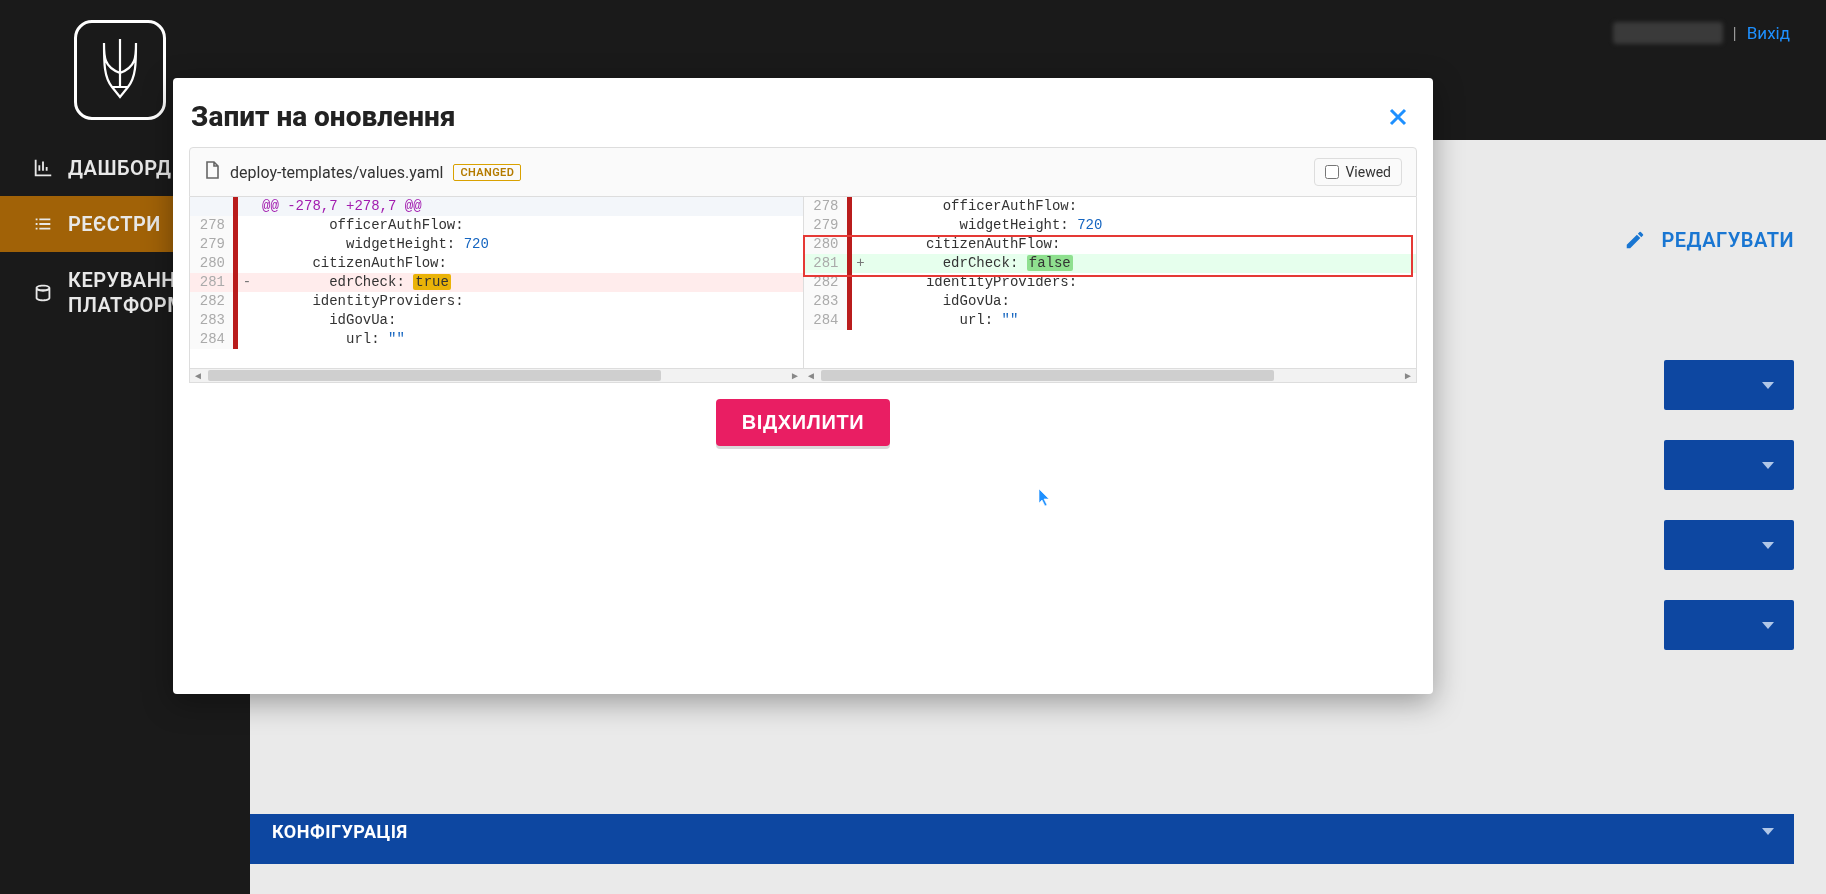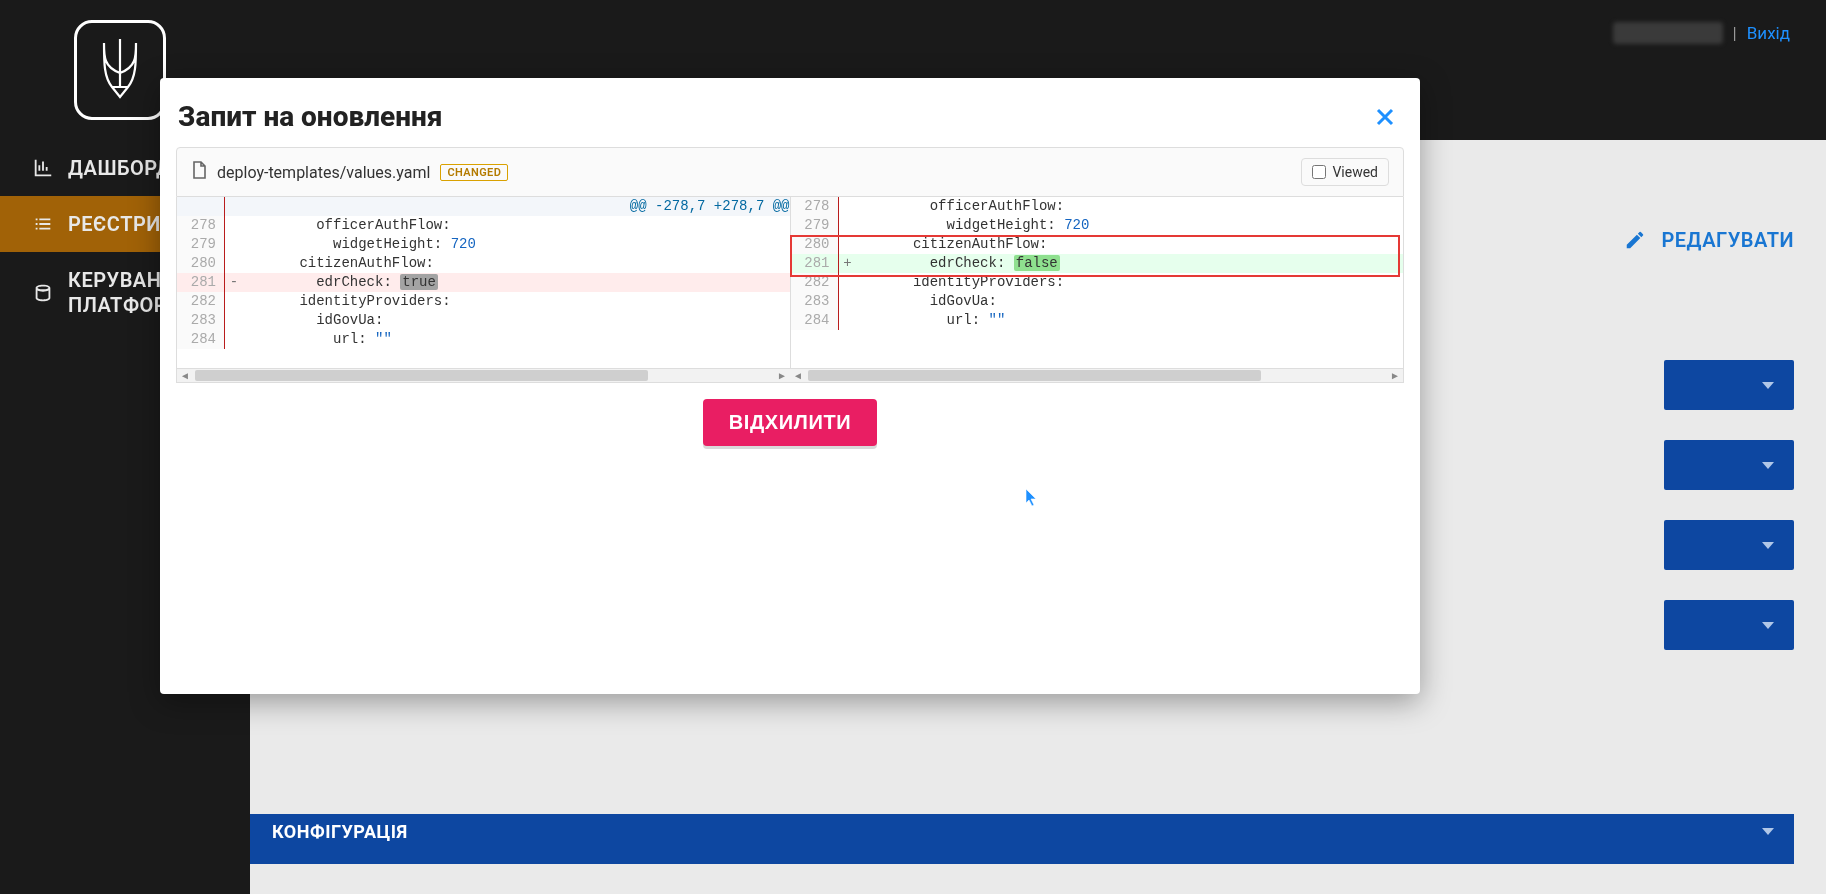--- a/index.html
+++ b/index.html
@@ -28,44 +28,44 @@
   .maincontent { position: absolute; left: 250px; right: 0; top: 140px; bottom: 0; background: #eaeaea; }
   .editbar { position: absolute; top: 88px; right: 32px; display: flex; align-items: center; gap: 16px; color: #1976d2; font-size: 20px; font-weight: 600; letter-spacing: 0.5px; cursor: pointer; }
   .editbar svg { width: 22px; height: 22px; fill: #1976d2; }
   .accordions { position: absolute; top: 220px; left: 0px; right: 32px; display: flex; flex-direction: column; gap: 30px; align-items: flex-end; }
   .acc { width: 130px; height: 50px; background: #0d47a1; border-radius: 2px; display: flex; align-items: center; justify-content: flex-end; padding-right: 20px; cursor: pointer; }
   .acc .caret { width: 0; height: 0; border-left: 6px solid transparent; border-right: 6px solid transparent; border-top: 7px solid #b0c7e8; }
   .configrow { position: absolute; bottom: 30px; left: 0; right: 32px; height: 50px; background: #0d47a1; color: #fff; display: flex; align-items: center; padding: 0 20px 16px 22px; font-weight: 700; letter-spacing: 0.5px; font-size: 18px; cursor: pointer; }
   .configrow .caret { margin-left: auto; width: 0; height: 0; border-left: 6px solid transparent; border-right: 6px solid transparent; border-top: 7px solid #b0c7e8; }
 
   
-  .modal { position: absolute; top: 78px; left: 160px; width: 1260px; height: 616px; background: #fff; border-radius: 4px; box-shadow: 0 8px 30px rgba(0,0,0,0.35); display: flex; flex-direction: column; padding: 18px 16px 20px 16px; }
+  .modal { position: absolute; top: 78px; left: 173px; width: 1260px; height: 616px; background: #fff; border-radius: 4px; box-shadow: 0 8px 30px rgba(0,0,0,0.35); display: flex; flex-direction: column; padding: 18px 16px 20px 16px; }
   .modal-head { display: flex; align-items: center; justify-content: space-between; padding: 4px 6px 14px 2px; }
   .modal-title { font-size: 28px; font-weight: 800; color: #222; }
   .modal-close { cursor: pointer; width: 26px; height: 26px; display:flex; align-items:center; justify-content:center; }
   .modal-close svg { width: 20px; height: 20px; stroke: #1e90ff; stroke-width: 3; }
 
   .filebar { border: 1px solid #ddd; border-radius: 4px 4px 0 0; padding: 10px 14px; display: flex; align-items: center; gap: 10px; background: #fafafa; }
   .filebar .ficon svg { width: 16px; height: 18px; fill: none; stroke: #666; stroke-width: 1.6; }
   .filepath { font-size: 16px; color: #333; }
   .changedbadge { font-size: 11px; border: 1px solid #d9a100; color: #b47b00; padding: 1px 6px; border-radius: 2px; letter-spacing: 0.4px; font-weight: 600; }
   .viewed { margin-left: auto; border: 1px solid #ddd; border-radius: 4px; padding: 5px 10px; display: flex; align-items: center; gap: 6px; font-size: 14px; color: #333; cursor: pointer; }
   .viewed input { width: 14px; height: 14px; }
 
   .diffwrap { border: 1px solid #ddd; border-top: none; display: flex; position: relative; height: 172px; font-family: "SFMono-Regular", Consolas, "Liberation Mono", Menlo, monospace; font-size: 14px; color: #333; }
   .pane { flex: 1; display: flex; flex-direction: column; overflow: hidden; }
   .pane.left { border-right: 1px solid #ddd; }
   .row { display: flex; align-items: stretch; line-height: 19px; min-height: 19px; }
-  .lnum { width: 48px; text-align: right; padding-right: 8px; color: #aaa; background: #fafafa; border-right: 1px solid #b91c1c; user-select:none; }
+  .lnum { width: 48px; text-align: right; padding-right: 8px; color: #aaa; background: #fafafa; border-right: 5px solid #b91c1c; user-select:none; }
   .sign { width: 18px; text-align: center; color: #777; }
   .code { flex: 1; white-space: pre; padding-left: 6px; }
-  .row.hunk .code, .row.hunk .lnum, .row.hunk .sign { background: #f3f6fa; color: #0369a1; text-align: right; }
+  .row.hunk .code, .row.hunk .lnum, .row.hunk .sign { background: #f3f6fa; color: #a21caf; }
   .row.del .lnum, .row.del .sign, .row.del .code { background: #ffecec; }
   .row.add .lnum, .row.add .sign, .row.add .code { background: #e6ffed; }
-  .hl-del { background: #a3a3a3; padding: 0 2px; border-radius: 2px; }
+  .hl-del { background: #eab308; padding: 0 2px; border-radius: 2px; }
   .hl-add { background: #8fe08f; padding: 0 2px; border-radius: 2px; }
   .num { color: #1565c0; }
   .str { color: #1565c0; }
 
   .highlightbox { position: absolute; border: 2px solid #e53935; pointer-events: none; }
   .hb1 { left: 613px; top: 38px; width: 610px; height: 42px; }
 
   .hscroll { height: 14px; display: flex; border: 1px solid #ddd; border-top: none; }
   .hscroll .track { flex: 1; position: relative; background: #f2f2f2; }
   .hscroll .thumb { position: absolute; top: 1px; bottom: 1px; left: 2px; width: 78%; background: #cfcfcf; border-radius: 2px; }

